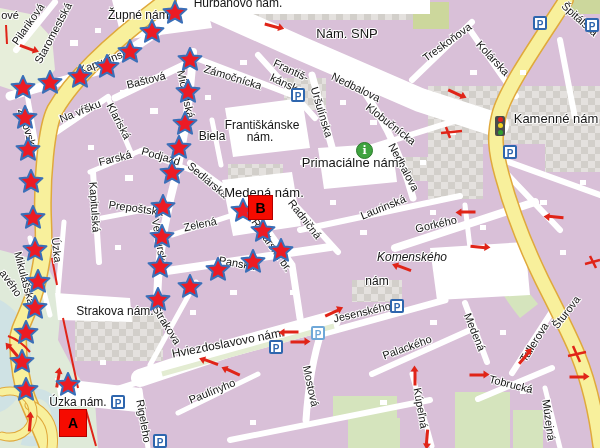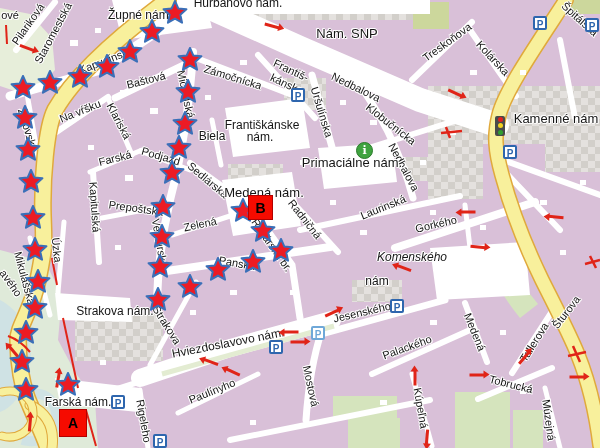--- a/index.html
+++ b/index.html
@@ -236,21 +236,21 @@
       <div class="maplabel" style="left: 383px; top: 207px; font-size: 11px; transform: translate(-50%, -50%) rotate(-22deg);">Laurinská</div>
       <div class="maplabel" style="left: 436px; top: 224px; font-size: 11px; transform: translate(-50%, -50%) rotate(-13deg);">Gorkého</div>
       <div class="maplabel" style="left: 412px; top: 257px; font-size: 12px; transform: translate(-50%, -50%) rotate(0deg); font-style: italic;">Komenského</div>
       <div class="maplabel" style="left: 377px; top: 281px; font-size: 12px; transform: translate(-50%, -50%) rotate(0deg);">nám</div>
       <div class="maplabel" style="left: 362px; top: 312px; font-size: 11px; transform: translate(-50%, -50%) rotate(-13deg);">Jesenského</div>
       <div class="maplabel" style="left: 237px; top: 263px; font-size: 11px; transform: translate(-50%, -50%) rotate(10deg);">Panská</div>
       <div class="maplabel" style="left: 272px; top: 245px; font-size: 11px; transform: translate(-50%, -50%) rotate(55deg);">Rybárska br.</div>
       <div class="maplabel" style="left: 167px; top: 325px; font-size: 11px; transform: translate(-50%, -50%) rotate(58deg);">Strakova</div>
       <div class="maplabel" style="left: 115px; top: 311px; font-size: 12px; transform: translate(-50%, -50%) rotate(0deg);">Strakova nám.</div>
       <div class="maplabel" style="left: 228px; top: 343px; font-size: 12px; transform: translate(-50%, -50%) rotate(-11deg);">Hviezdoslavovo nám.</div>
-      <div class="maplabel" style="left: 78px; top: 402px; font-size: 12px; transform: translate(-50%, -50%) rotate(0deg);">Farská nám.</div>
+      <div class="maplabel" style="left: 78px; top: 402px; font-size: 12px; transform: translate(-50%, -50%) rotate(0deg);">Úzka nám.</div>
       <div class="maplabel" style="left: 144px; top: 421px; font-size: 11px; transform: translate(-50%, -50%) rotate(80deg);">Rigeleho</div>
       <div class="maplabel" style="left: 212px; top: 391px; font-size: 11px; transform: translate(-50%, -50%) rotate(-22deg);">Paulínyho</div>
       <div class="maplabel" style="left: 311px; top: 386px; font-size: 11px; transform: translate(-50%, -50%) rotate(78deg);">Mostová</div>
       <div class="maplabel" style="left: 407px; top: 347px; font-size: 11px; transform: translate(-50%, -50%) rotate(-20deg);">Palackého</div>
       <div class="maplabel" style="left: 421px; top: 408px; font-size: 11px; transform: translate(-50%, -50%) rotate(80deg);">Kúpeľná</div>
       <div class="maplabel" style="left: 475px; top: 332px; font-size: 11px; transform: translate(-50%, -50%) rotate(68deg);">Medená</div>
       <div class="maplabel" style="left: 511px; top: 384px; font-size: 11px; transform: translate(-50%, -50%) rotate(14deg);">Tobrucká</div>
       <div class="maplabel" style="left: 534px; top: 342px; font-size: 11px; transform: translate(-50%, -50%) rotate(-58deg);">Tallerova</div>
       <div class="maplabel" style="left: 566px; top: 312px; font-size: 11px; transform: translate(-50%, -50%) rotate(-52deg);">Šturova</div>
       <div class="maplabel" style="left: 549px; top: 420px; font-size: 11px; transform: translate(-50%, -50%) rotate(82deg);">Múzejná</div>

